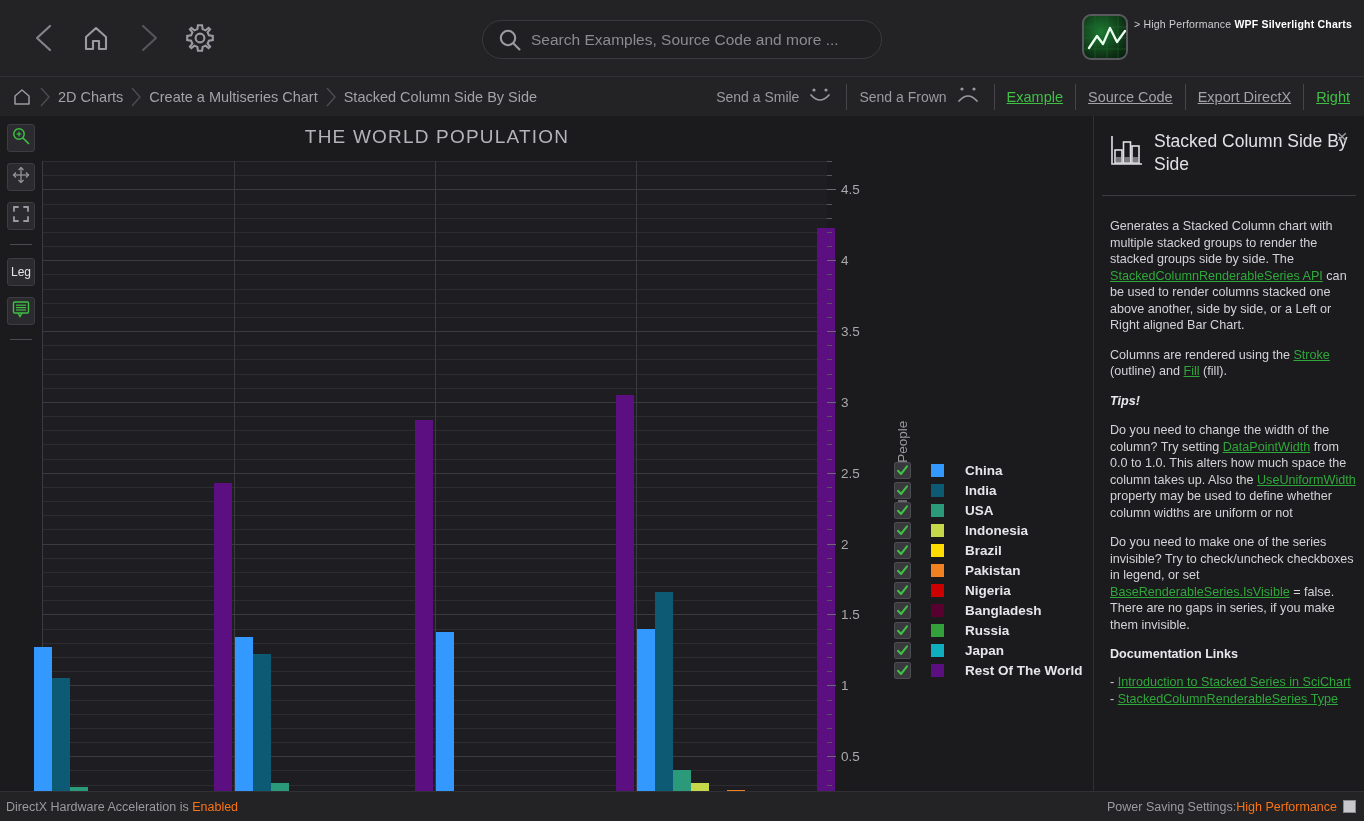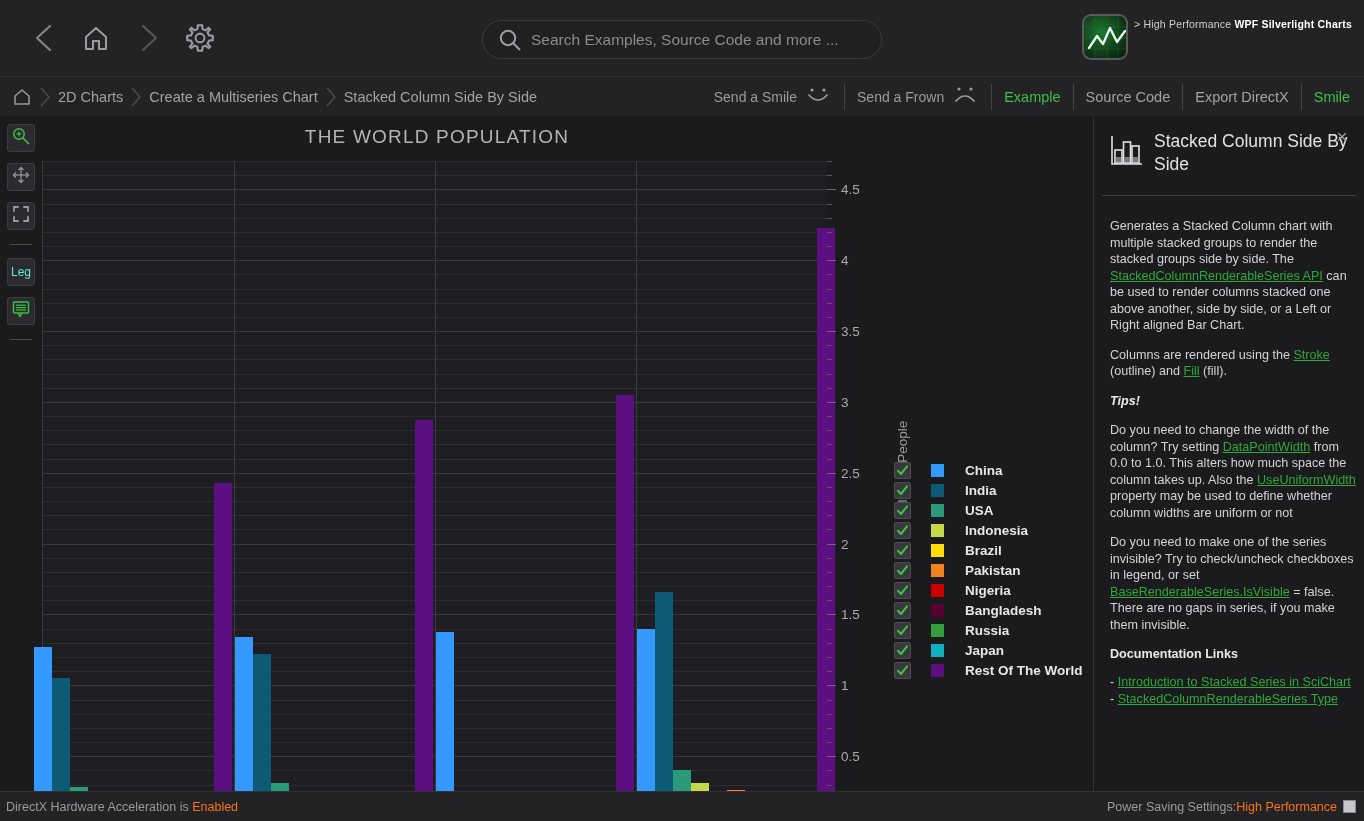--- a/index.html
+++ b/index.html
@@ -68,37 +68,37 @@
   .crumb { color: #a2a2a7; font-size: 14.5px; padding: 0 4px; cursor: pointer; white-space: nowrap; }
   .crumb.last { color: #a2a2a7; }
   .chev { width: 18px; height: 24px; opacity: .55; flex: 0 0 18px; }
   .homebtn { width: 28px; display: flex; justify-content: center; cursor: pointer; }
 
   #crumbright { position: absolute; right: 0; top: 0; height: 40px; display: flex; align-items: center; }
   .feedback { display: flex; align-items: center; height: 26px; padding: 0 12px; cursor: pointer;
               color: #9a9a9f; font-size: 14px; border-right: 1px solid #444449; }
   .feedback svg { margin-left: 7px; }
   .tabbtn { height: 26px; display: flex; align-items: center; padding: 0 12px; font-size: 14.5px;
-            color: #a2a2a7; border-right: 1px solid #444449; cursor: pointer; }
+            color: #a2a2a7; border-right: 1px solid #444449; cursor: pointer; text-decoration: underline; }
   .tabbtn.active { color: #3fbf43; }
   .tabbtn.lastTab { border-right: none; padding-right: 14px; }
 
   
   #charttools {
     position: absolute; left: 0; top: 116px; width: 42px; height: 675px;
     background: #1b1b1e;
     padding-top: 8px;
     display: flex; flex-direction: column; align-items: center;
   }
   .ctool {
     width: 28px; height: 28px; margin-bottom: 11px;
     background: #2b2b2f; border: 1px solid #3c3c41; border-radius: 3px;
     display: flex; align-items: center; justify-content: center; cursor: pointer;
   }
-  .ctool.legtext { color: #5eead4; font-size: 12px; }
+  .ctool.legtext { color: #e5e5e5; font-size: 12px; }
   .tdivider { width: 22px; height: 1px; background: #4a4a4f; margin: 3px 0 13px 0; }
 
   
   #chartpanel {
     position: absolute; left: 42px; top: 116px; width: 1050px; height: 675px;
     background: #1b1b1e;
   }
   #charttitle {
     position: absolute; top: 10px; left: 0; width: 790px;
     text-align: center; color: #b3b3b8; font-size: 19px; letter-spacing: 1.2px;
@@ -267,21 +267,21 @@
         <svg width="28" height="20" viewBox="0 0 28 20">
             <circle cx="8" cy="3" r="1.6" fill="#9a9aa0"></circle>
             <circle cx="20" cy="3" r="1.6" fill="#9a9aa0"></circle>
             <path d="M5 15 Q14 5 23 15" fill="none" stroke="#9a9aa0" stroke-width="1.7" stroke-linecap="round"></path>
           </svg>
       </span>
     </div>
     <div class="tabbtn active">Example</div>
     <div class="tabbtn">Source Code</div>
     <div class="tabbtn">Export DirectX</div>
-    <div class="tabbtn active lastTab">Smile</div>
+    <div class="tabbtn active lastTab">Right</div>
   </div>
 </div>
 
 <div id="charttools">
   <div class="ctool">
     <span>
       <svg width="20" height="20" viewBox="0 0 20 20">
           <circle cx="8" cy="8" r="5.2" fill="none" stroke="#3fbf43" stroke-width="1.5"></circle>
           <line x1="5.6" y1="8" x2="10.4" y2="8" stroke="#3fbf43" stroke-width="1.2"></line>
           <line x1="8" y1="5.6" x2="8" y2="10.4" stroke="#3fbf43" stroke-width="1.2"></line>

